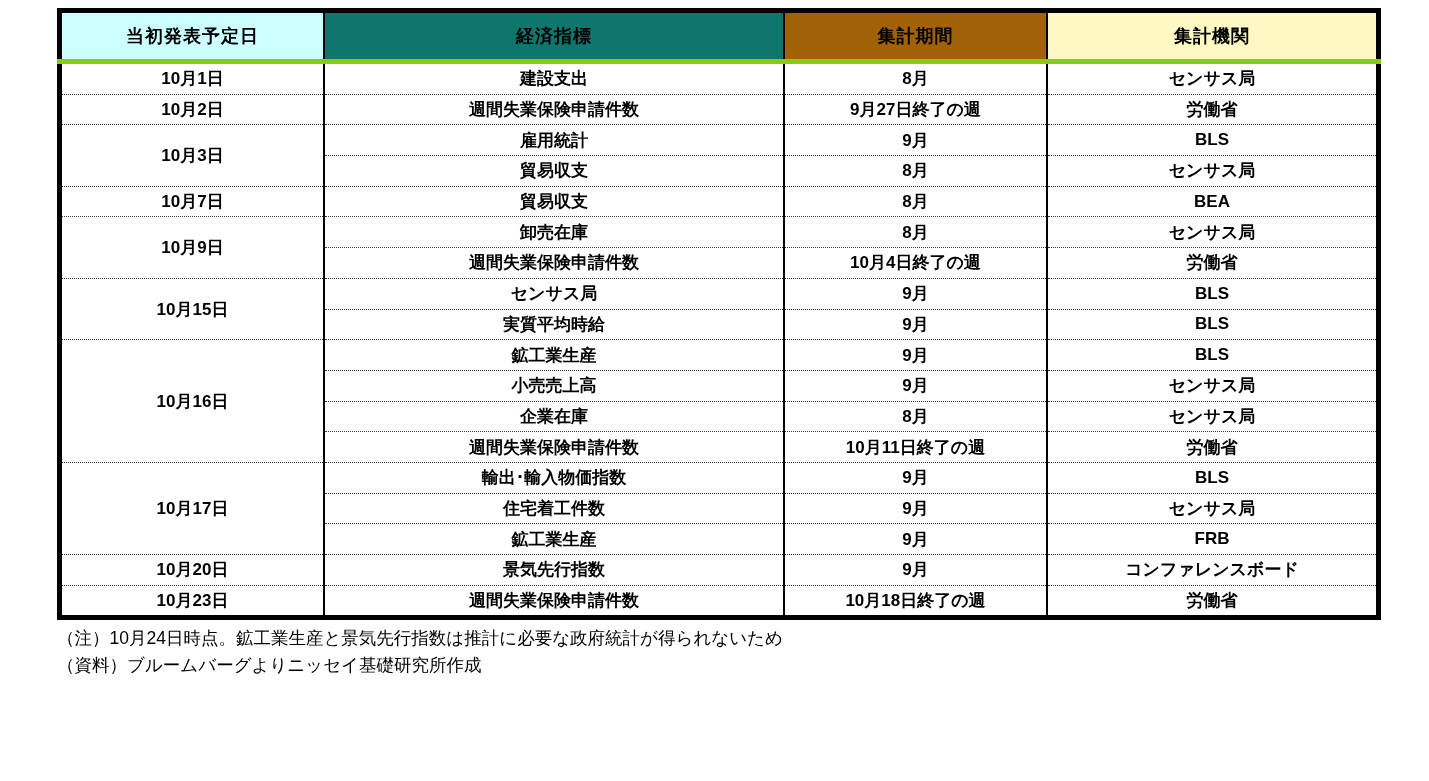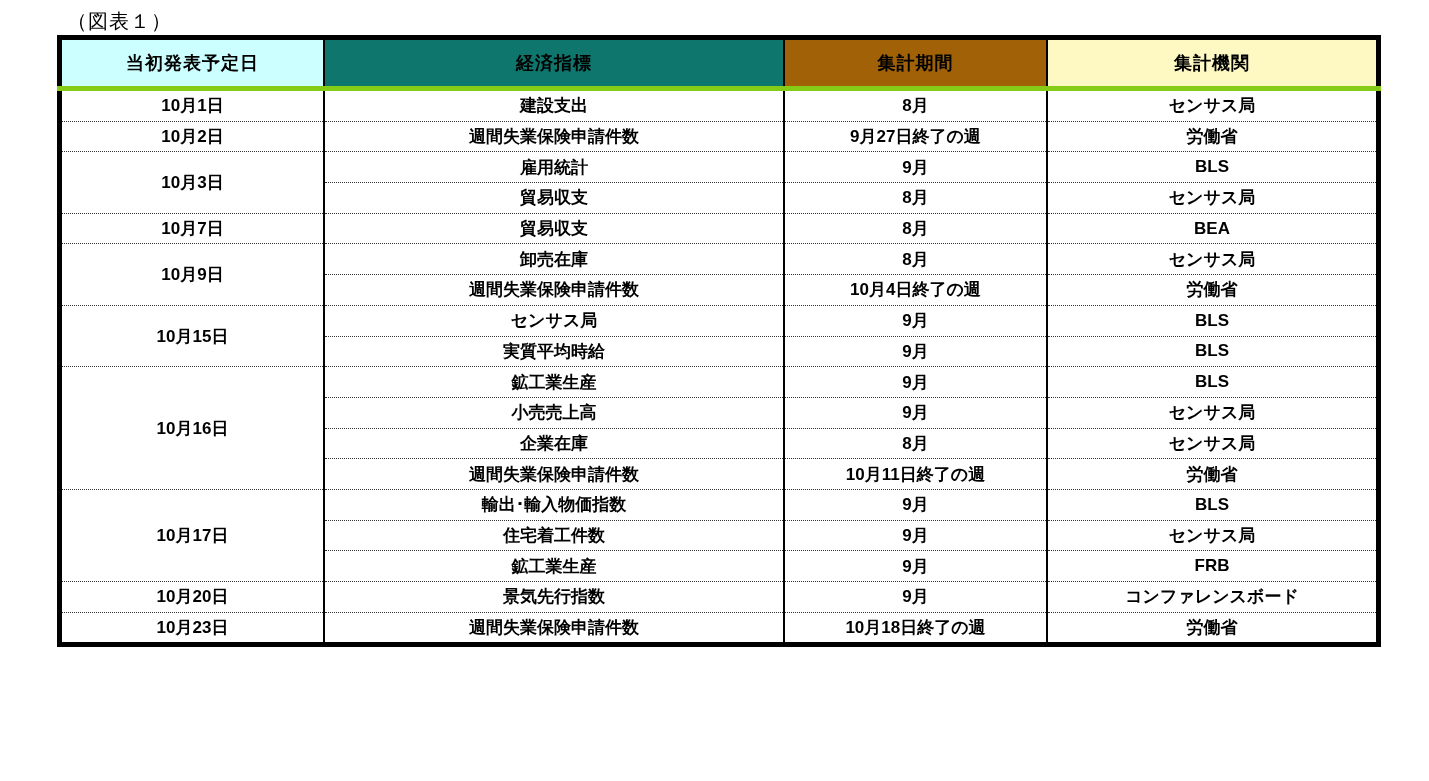--- a/index.html
+++ b/index.html
@@ -67,21 +67,20 @@
   .notes {
     margin-top: 5px;
     font-size: 17.5px;
     line-height: 27px;
   }
 </style>
 </head>
 <body>
 
 <div class="page">
-  <div class="caption">（図表１）</div>
 
   <table class="stats-table">
     <thead>
       <tr id="header-row">
           <th class="c0" style="background: rgb(204, 255, 255);">当初発表予定日</th>
           <th class="c1" style="background: #0f766e;">経済指標</th>
           <th class="c2" style="background: #a16207;">集計期間</th>
           <th class="c3" style="background: #fef9c3;">集計機関</th>
         </tr>
     </thead>
@@ -182,13 +181,17 @@
         </tr>
         <tr>
           <td rowspan="1" class="c0">10月23日</td>
           <td class="c1">週間失業保険申請件数</td>
           <td class="c2">10月18日終了の週</td>
           <td class="c3">労働省</td>
         </tr>
       </tbody>
   </table>
 
+  <div class="notes">
+    <div>（注）10月24日時点。鉱工業生産と景気先行指数は推計に必要な政府統計が得られないため</div>
+    <div>（資料）ブルームバーグよりニッセイ基礎研究所作成</div>
+  </div>
 </div>
 
 </body></html>

